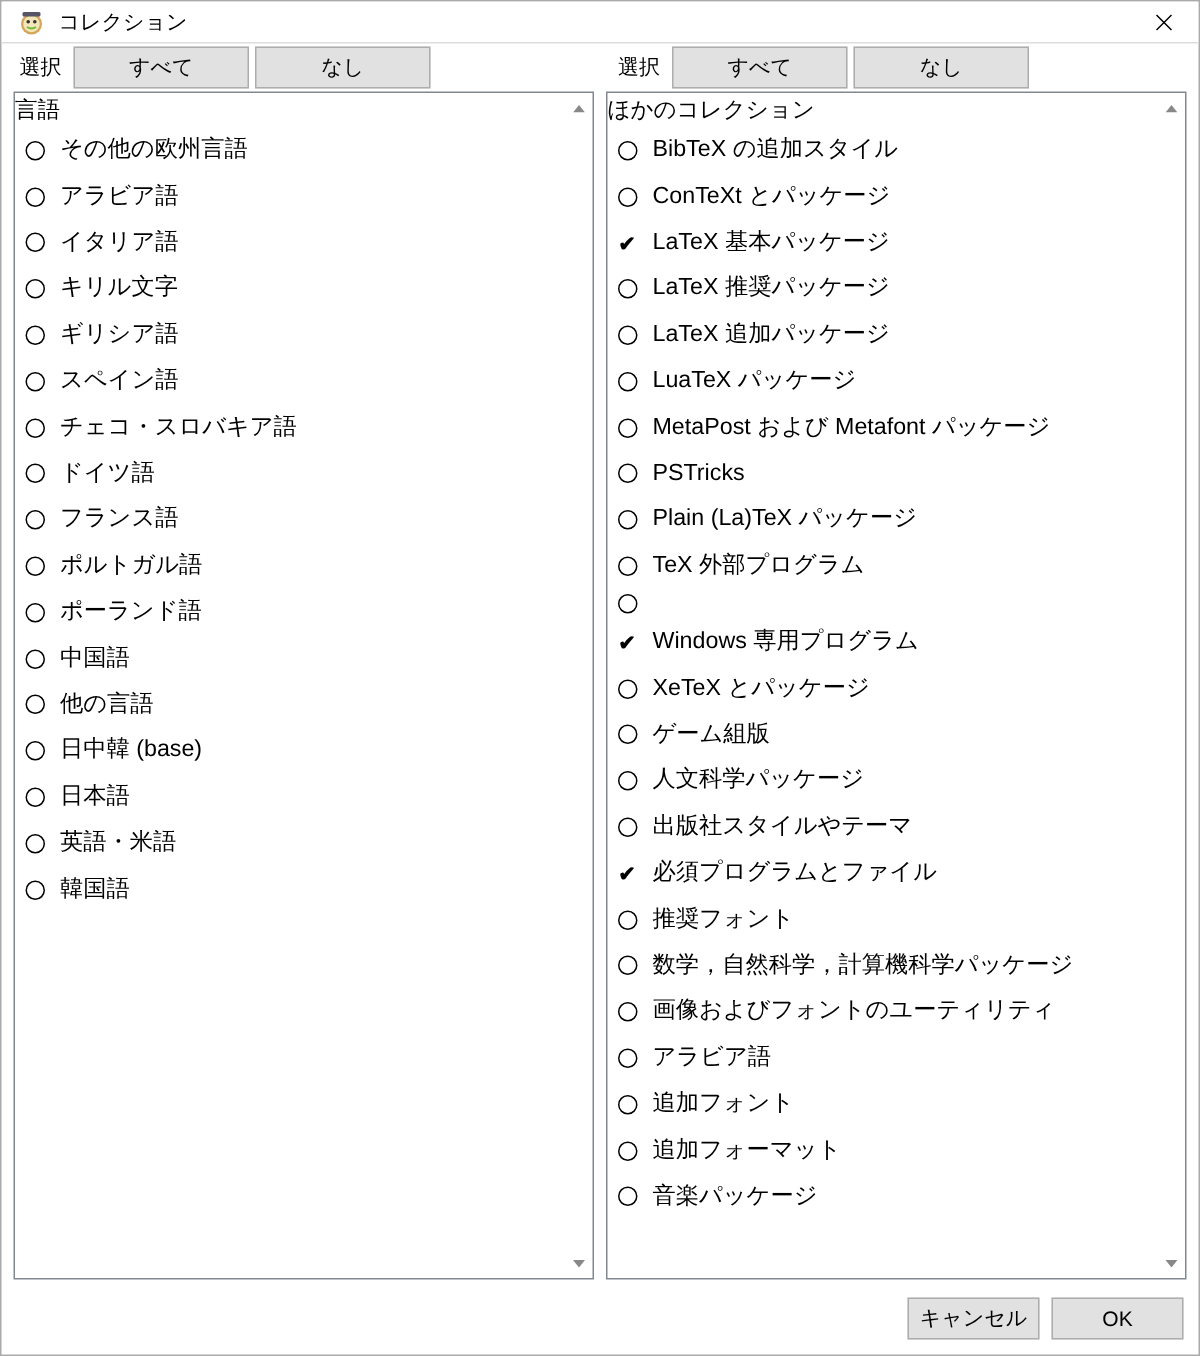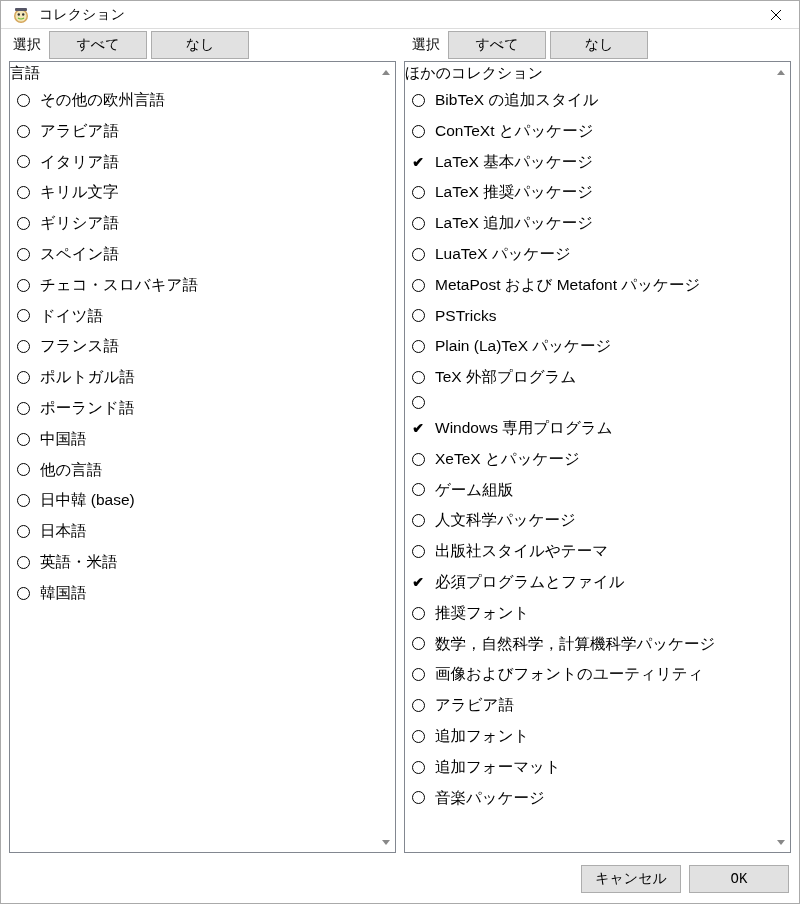--- a/index.html
+++ b/index.html
@@ -65,21 +65,21 @@
     }
     .select-label {
       font-size: 14px;
       padding: 4px 4px;
       min-width: 36px;
     }
     .btn {
       background: #e1e1e1;
       border: 1px solid #adadad;
       padding: 4px 0;
-      width: 98px;
+      width: 117px;
       text-align: center;
       cursor: pointer;
       font-size: 14px;
       font-family: inherit;
     }
     .panes {
       display: flex;
       flex: 1;
       padding: 0 8px 6px 8px;
       gap: 8px;
@@ -145,22 +145,21 @@
     }
     .scroll-arrow.up { top: 4px; }
     .scroll-arrow.down { bottom: 4px; }
     .footer {
       display: flex;
       justify-content: flex-end;
       gap: 8px;
       padding: 6px 10px 10px;
     }
     .footer .btn {
-      width: 100px;
-      font-family: Liberation Mono, monospace;
+      width: 88px;
     }
   </style>
 </head>
 <body>
 
 <div class="titlebar">
   <span class="titlebar-icon">
     <svg viewBox="0 0 20 20">
       <circle cx="10" cy="11" r="7" fill="#d4a55a"></circle>
       <circle cx="10" cy="11" r="5.5" fill="#f3e6b8"></circle>

